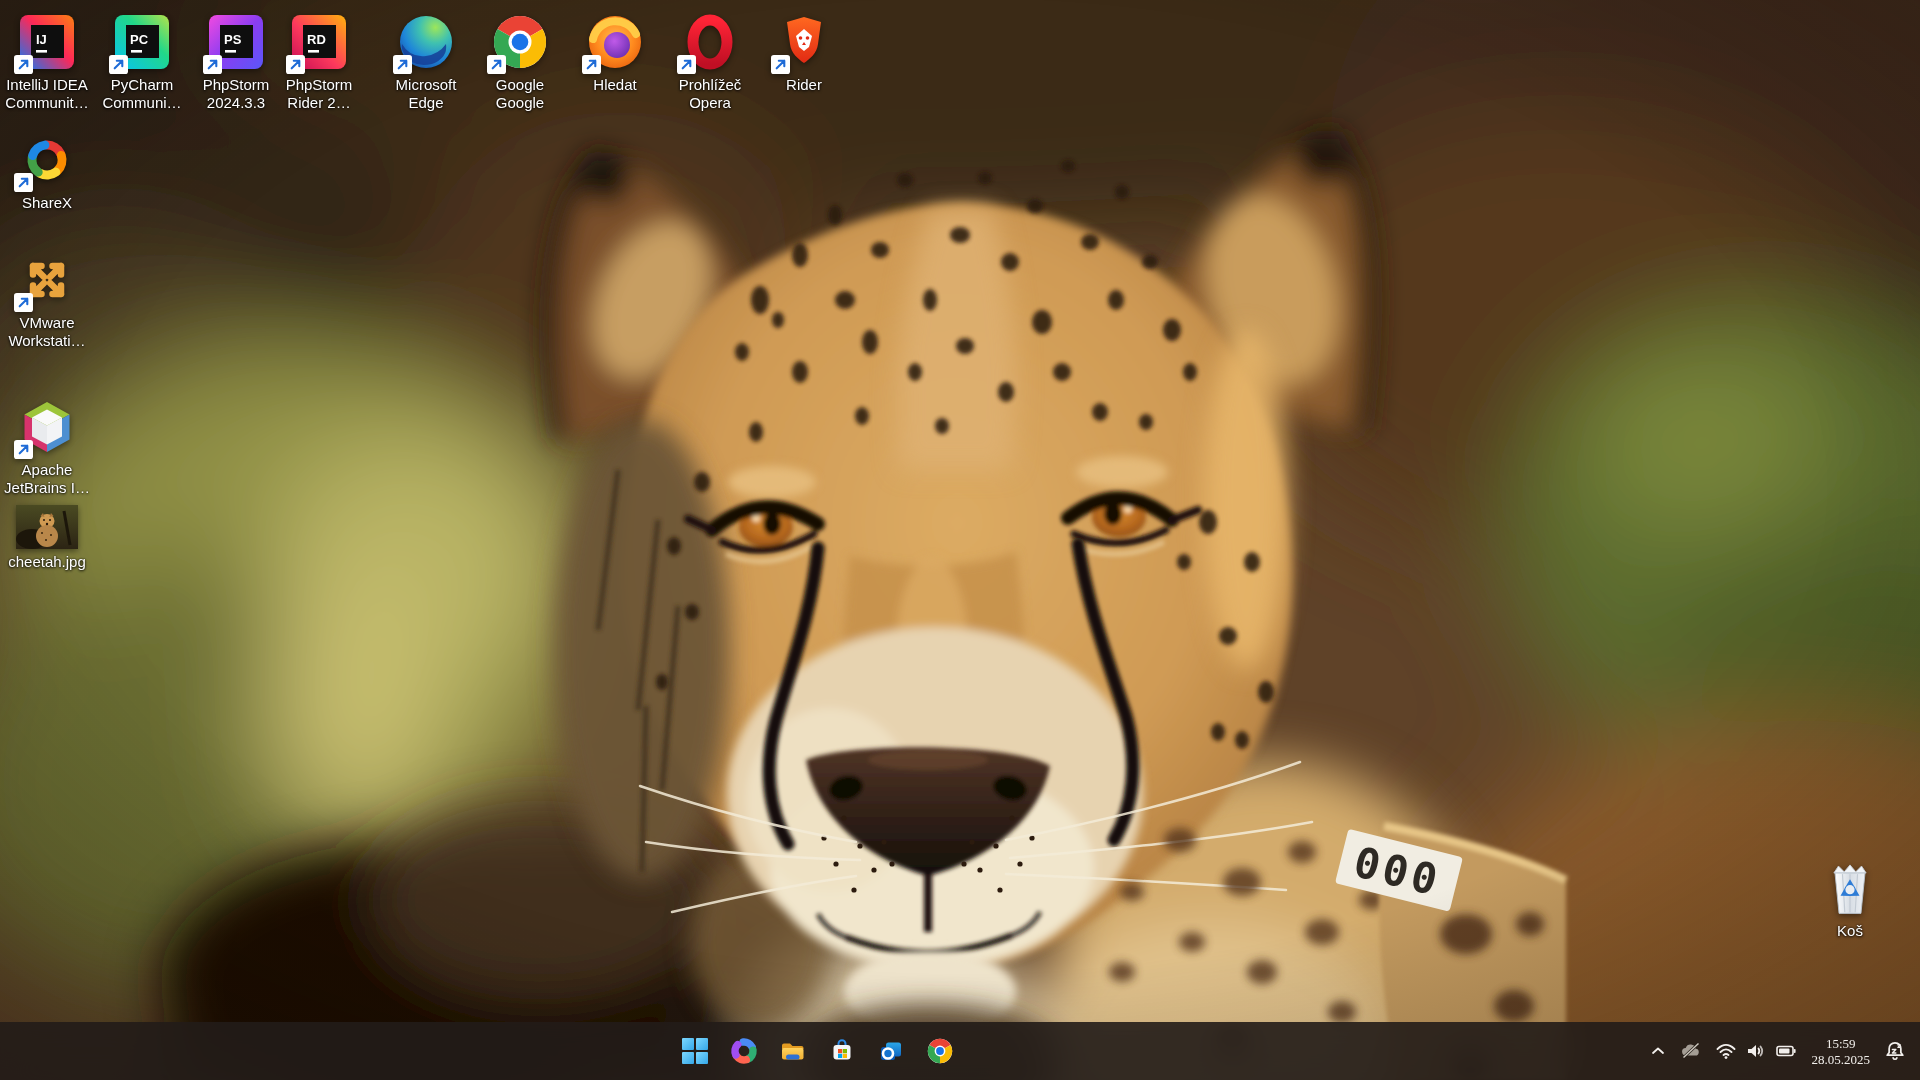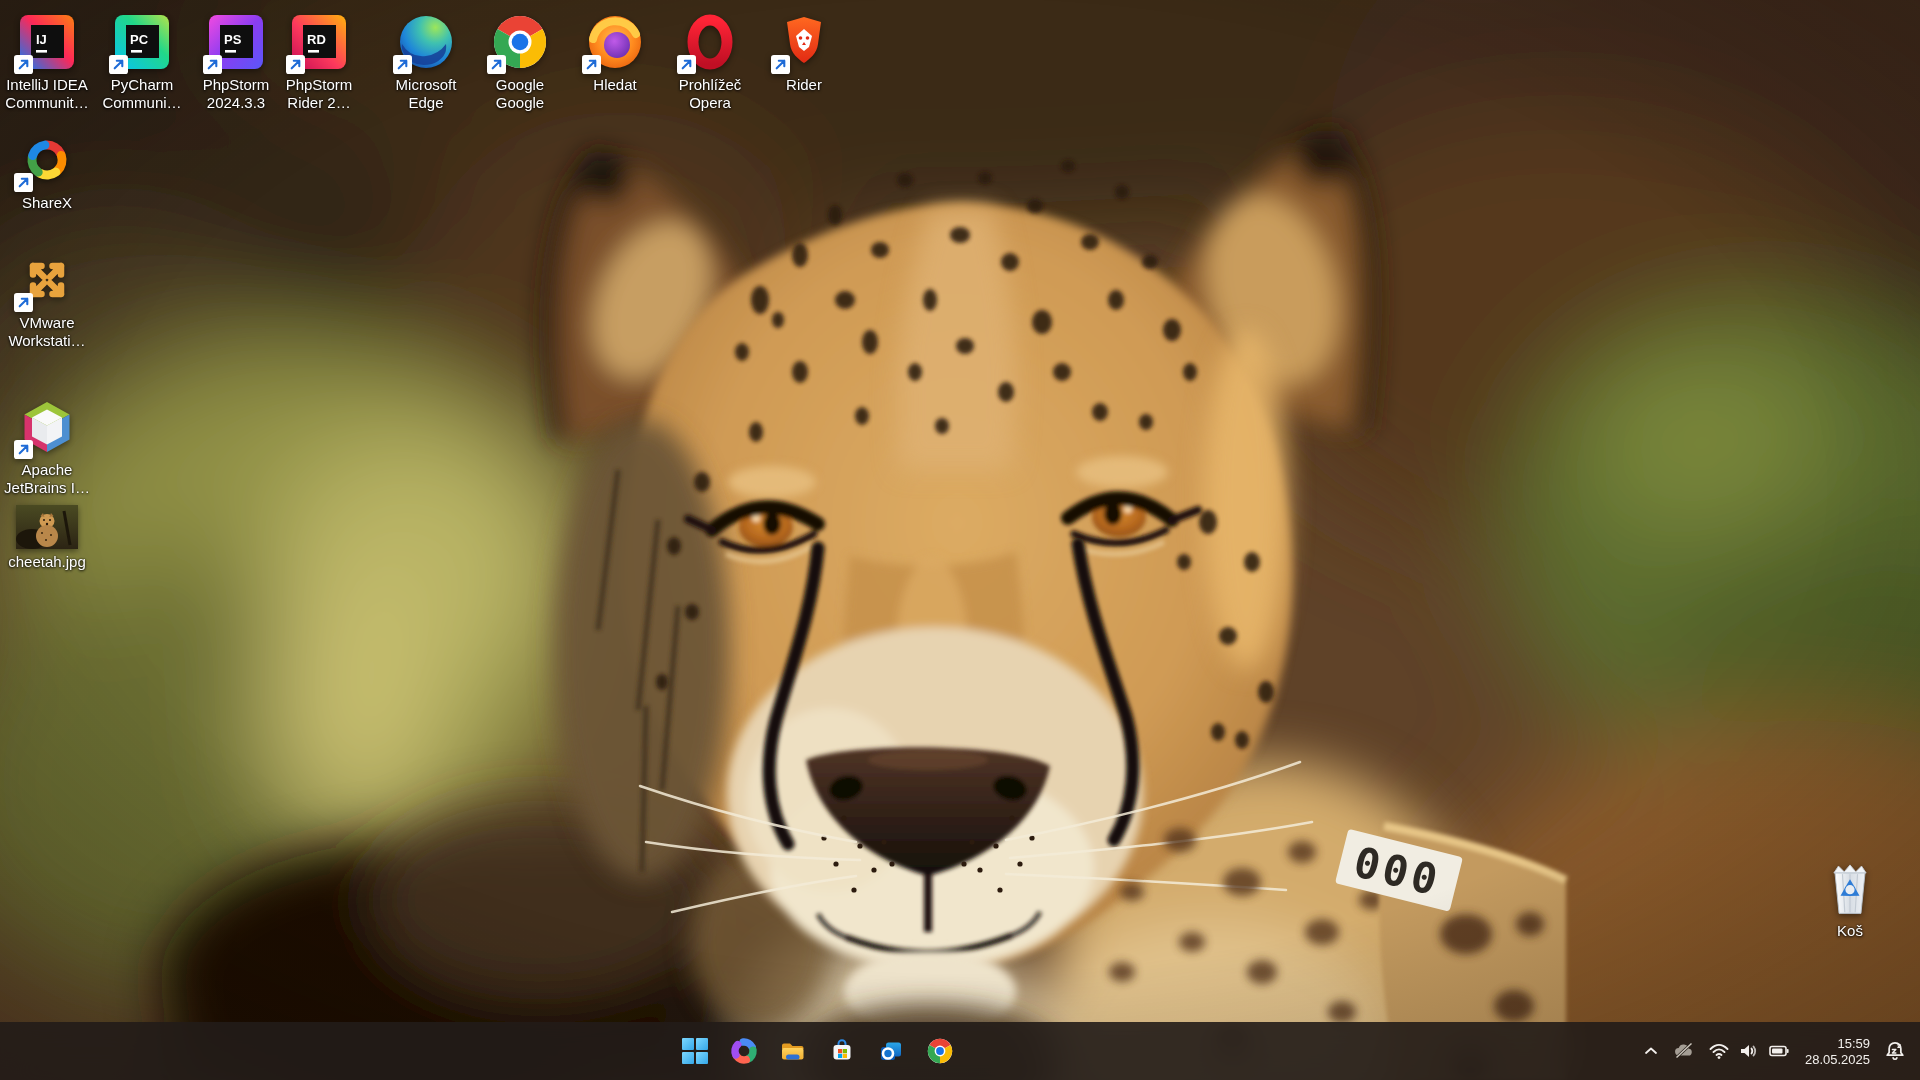--- a/index.html
+++ b/index.html
@@ -27,21 +27,21 @@
   .searchbox{width:268px;height:44px;border-radius:22px;background:rgba(214,200,188,.14);
              border:1px solid rgba(255,255,255,.14);display:flex;align-items:center;
              padding:0 14px;box-sizing:border-box;gap:10px;}
   .searchbox .ph{font-size:15px;color:#d9d5d1;}
   .tb-right{position:absolute;right:8px;top:0;height:58px;display:flex;align-items:center;}
   .tray-btn{border:none;background:transparent;border-radius:6px;padding:2px 4px;
             display:flex;align-items:center;justify-content:center;}
   .tray-group{border:none;background:transparent;border-radius:6px;padding:2px 6px;
               display:flex;align-items:center;gap:6px;}
   .clock{border:none;background:transparent;border-radius:6px;padding:2px 8px;
-         display:flex;flex-direction:column;align-items:flex-end;gap:1px;}
+         display:flex;flex-direction:column;gap:1px;font-family:Liberation Serif, serif;}
   .clock span{font-size:13px;line-height:15px;color:#f2efec;}
 </style>
 </head>
 <body>
 
 <svg id="wall" viewBox="0 0 1920 1080" preserveAspectRatio="none">
   <defs>
     <radialGradient id="faceG" cx="50%" cy="42%" r="68%">
       <stop offset="0" stop-color="#dcab63"></stop>
         <stop offset=".55" stop-color="#cf9a54"></stop>

